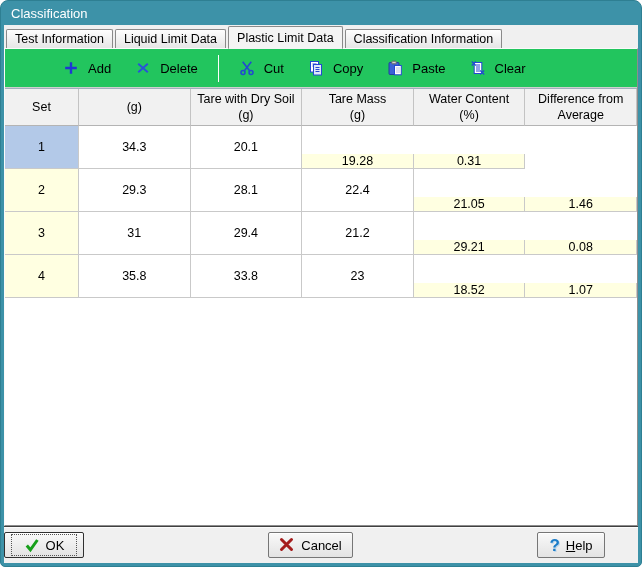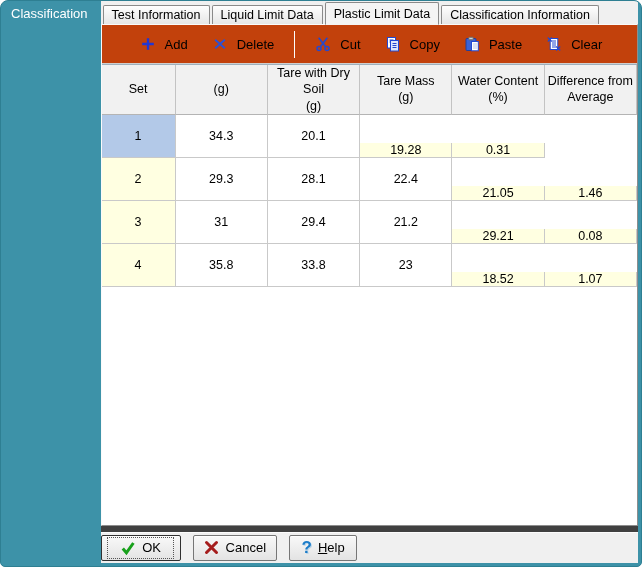--- a/index.html
+++ b/index.html
@@ -7,21 +7,21 @@
     margin: 0;
     font-family: "Liberation Sans", sans-serif;
     background: #ffffff;
   }
   .window {
     width: 642px; height: 567px;
     background: #3d92a8;
     border: 1px solid #2e7f92;
     border-radius: 8px 8px 5px 5px;
     overflow: hidden;
-    display: flex; flex-direction: row;
+    display: flex; flex-direction: column;
   }
   .titlebar {
     height: 24px; flex: 0 0 24px;
     display: flex; align-items: center;
     padding: 0 10px;
     color: #ffffff; font-size: 13px;
   }
   .content {
     margin: 0 3px 3px 3px;
     flex: 1;
@@ -60,24 +60,24 @@
     border: 1px solid;
     border-color: #fafafa #8d8d8d #8d8d8d #fafafa;
     background: #f0f0f0;
     display: flex; flex-direction: column;
     overflow: hidden;
     position: relative; z-index: 1;
   }
   .toolbar {
     flex: 0 0 39px;
     display: flex; align-items: center;
-    padding-left: 26px;
+    padding-left: 46px;
     border-bottom: 1px solid #cfcfcf;
     box-shadow: 0 1px 0 #fbfbfb;
-    background: #c2410c;
+    background: #22c55e;
   }
   .tbtn {
     display: flex; align-items: center; gap: 9px;
     padding: 5px 12px;
     font-size: 13px; color: #000;
     cursor: default;
   }
   .tsep {
     width: 1px; height: 27px;
     background: #b9b9b9;
@@ -116,25 +116,25 @@
     color: #000;
   }
   .cell.c-set   { background: #ffffe1; }
   .cell.c-edit  { background: #ffffff; }
   .cell.c-calc  { background: #ffffe1; margin-top: 28px; }
   .cell.selected { background: #b3c9e8; }
   .grid-filler { flex: 1; background: #ffffff; }
   
   .footer {
     flex: 0 0 37px;
-    display: flex; align-items: center; justify-content: flex-start;
+    display: flex; align-items: center; justify-content: space-between;
     gap: 12px;
     padding-right: 33px;
     background: #f0f0f0;
-    border-top: 6px solid #404040;
+    border-top: 1px solid #404040;
     box-shadow: inset 0 1px 0 #fcfcfc;
   }
   .btn {
     height: 26px; min-width: 68px;
     display: flex; align-items: center; justify-content: center; gap: 6px;
     background: linear-gradient(#f9f9f9, #e3e3e3);
     border: 1px solid #767676;
     border-radius: 2px;
     font-size: 13px; color: #000;
     box-shadow: inset 0 1px 0 #ffffff;

